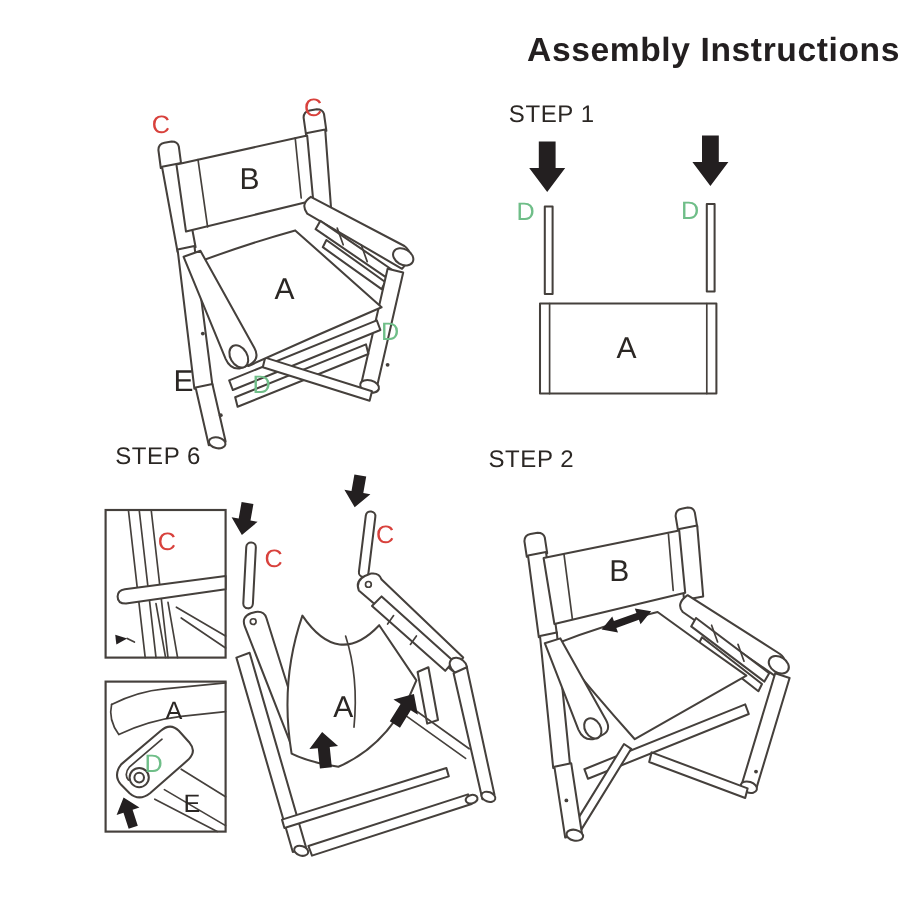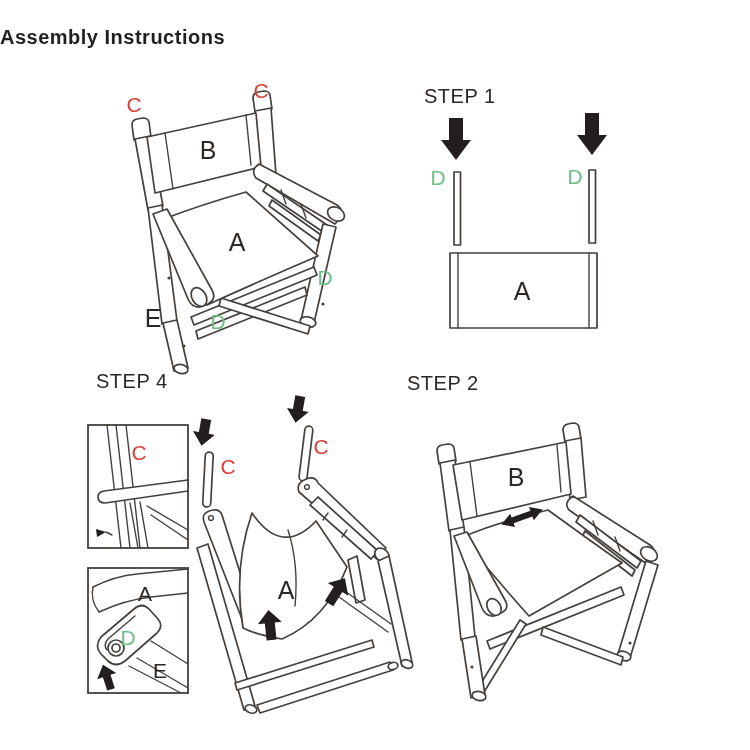--- a/index.html
+++ b/index.html
@@ -1,22 +1,22 @@
 <!DOCTYPE html>
 <html><head>
 <meta charset="utf-8">
 <style>
   html,body{margin:0;padding:0;background:#ffffff;}
   #canvas{
     position:relative;width:750px;height:750px;background:#ffffff;overflow:hidden;
     font-family:"Liberation Sans","DejaVu Sans",sans-serif;color:#2b2724;
   }
   #page-title{
-    position:absolute;left:0;top:26px;width:750px;text-align:left;
-    font-size:20px;font-weight:bold;letter-spacing:.5px;color:#231f20;
+    position:absolute;left:0;top:26px;width:750px;text-align:right;
+    font-size:28px;font-weight:bold;letter-spacing:.5px;color:#231f20;
   }
   .lbl{position:absolute;transform:translate(-50%,-50%);line-height:1;white-space:nowrap;}
   .big{font-size:25px;color:#2b2724;}
   .mid{font-size:21px;color:#2b2724;}
   .red{font-size:21px;color:#d8413c;}
   .green{font-size:21px;color:#6fbe88;}
   .step-heading{position:absolute;font-size:20px;color:#2b2724;letter-spacing:.5px;line-height:1;}
   svg{position:absolute;overflow:visible;}
   .frame{fill:#ffffff;stroke:#45403c;stroke-width:1.7;stroke-linejoin:round;stroke-linecap:round;}
   .thin{fill:none;stroke:#45403c;stroke-width:1.4;stroke-linecap:round;}
@@ -92,21 +92,21 @@
     <rect class="frame" x="169" y="65" width="6.5" height="73"></rect>
     <rect class="frame" x="30" y="148" width="147" height="75"></rect>
     <path class="thin" d="M38,148 L38,223"></path>
     <path class="thin" d="M169,148 L169,223"></path>
   </svg>
 
   <span class="lbl green" style="left:438px;top:177px">D</span>
   <span class="lbl green" style="left:575px;top:176px">D</span>
   <span class="lbl big" style="left:522px;top:291px">A</span>
 
-  <span class="step-heading" style="left:96px;top:371px">STEP 4</span>
+  <span class="step-heading" style="left:96px;top:371px">STEP 6</span>
 
   <svg style="left:85px;top:388px" width="335" height="340" viewBox="0 0 335 340">
 
     <g>
       <rect class="boxborder" x="3" y="37" width="100" height="123"></rect>
       <path class="thin" d="M22,37 L36,160"></path>
       <path class="thin" d="M31,37 L45,160"></path>
       <path class="thin" d="M41,37 L55,160"></path>
       <path class="frame" d="M19,103 L103,92 L103,103 L20,115 Q13,115 13,109 Q13,104 19,103 Z"></path>
       <path class="thin" d="M45,115 L53,160"></path>

